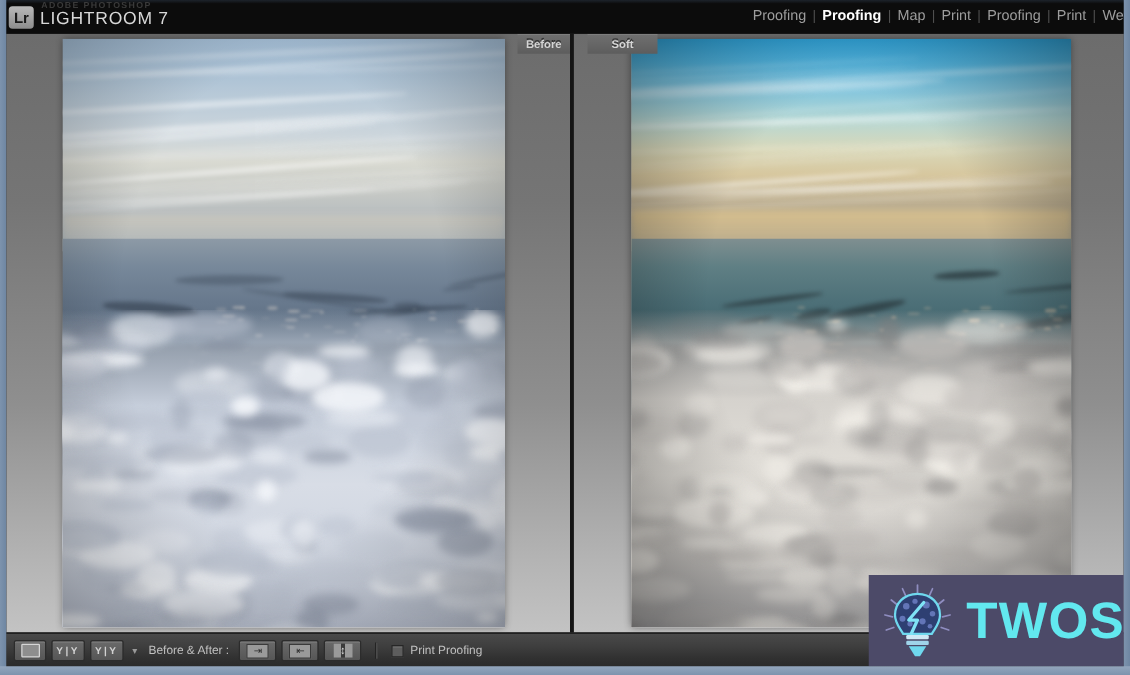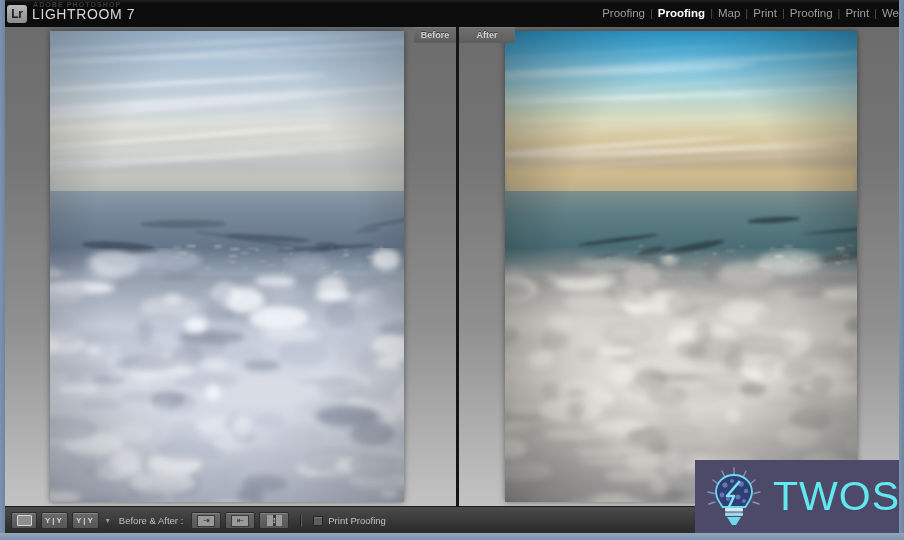--- a/index.html
+++ b/index.html
@@ -164,21 +164,21 @@
     line-height: 15px;
     text-align: center;
     font-size: 9px;
     font-weight: bold;
     color: #d5d5d5;
     background: linear-gradient(to bottom, #6f6f6f, #5d5d5d);
     border-top: 1px solid #7e7e7e;
     text-shadow: 0 -1px 0 rgba(0,0,0,.5);
     cursor: default;
   }
-  .ba-tab.before { width: 42px; margin-right: 3px; }
+  .ba-tab.before { width: 42px; margin-right: 14px; }
   .ba-tab.after  { width: 56px; }
 
   
   .photo-frame {
     position: absolute;
     box-shadow: 0 0 6px rgba(0,0,0,.45);
     overflow: hidden;
     z-index: 8;
   }
   .photo-before {
@@ -460,21 +460,21 @@
   .wm-bulb {
     position: relative;
     width: 62px;
     height: 62px;
     margin-left: 8px;
     flex: none;
   }
   .wm-text {
     color: #62e8ef;
     font-size: 41px;
-    font-weight: normal;
+    font-weight: bold;
     letter-spacing: 1px;
     margin-left: 8px;
     line-height: 1;
   }
 </style>
 </head>
 <body>
 
 <div id="app">
 
@@ -507,21 +507,21 @@
   </div>
 
   <div class="workarea">
 
     <div class="pane pane-left"></div>
     <div class="pane pane-right"></div>
     <div class="pane-divider"></div>
 
     <div class="ba-tabs">
       <div class="ba-tab before">Before</div>
-      <div class="ba-tab after">After</div>
+      <div class="ba-tab after">Soft</div>
     </div>
 
     <div class="photo-frame photo-before">
       <div class="photo-canvas" id="canvas-before">
         <div class="sky sky-before">
             <div class="streak v" style="top: 53.6968%; height: 2.97706px; left: -5.50275%; width: 96.2318%; opacity: 0.63; transform: rotate(-2.1deg);"></div>
             <div class="streak v" style="top: 14.2018%; height: 4.07382px; left: -10.0263%; width: 111.792%; opacity: 0.56; transform: rotate(-1.32deg);"></div>
             <div class="streak v" style="top: 44.9371%; height: 1.54436px; left: -5.56162%; width: 77.0497%; opacity: 0.66; transform: rotate(-4.12deg);"></div>
             <div class="streak w" style="top: 40.7172%; height: 2.57759px; left: -2.95195%; width: 87.9678%; opacity: 0.33; transform: rotate(-3.07deg);"></div>
             <div class="streak w" style="top: 66.9094%; height: 1.47964px; left: -11.1001%; width: 111.529%; opacity: 0.77; transform: rotate(-2.9deg);"></div>

